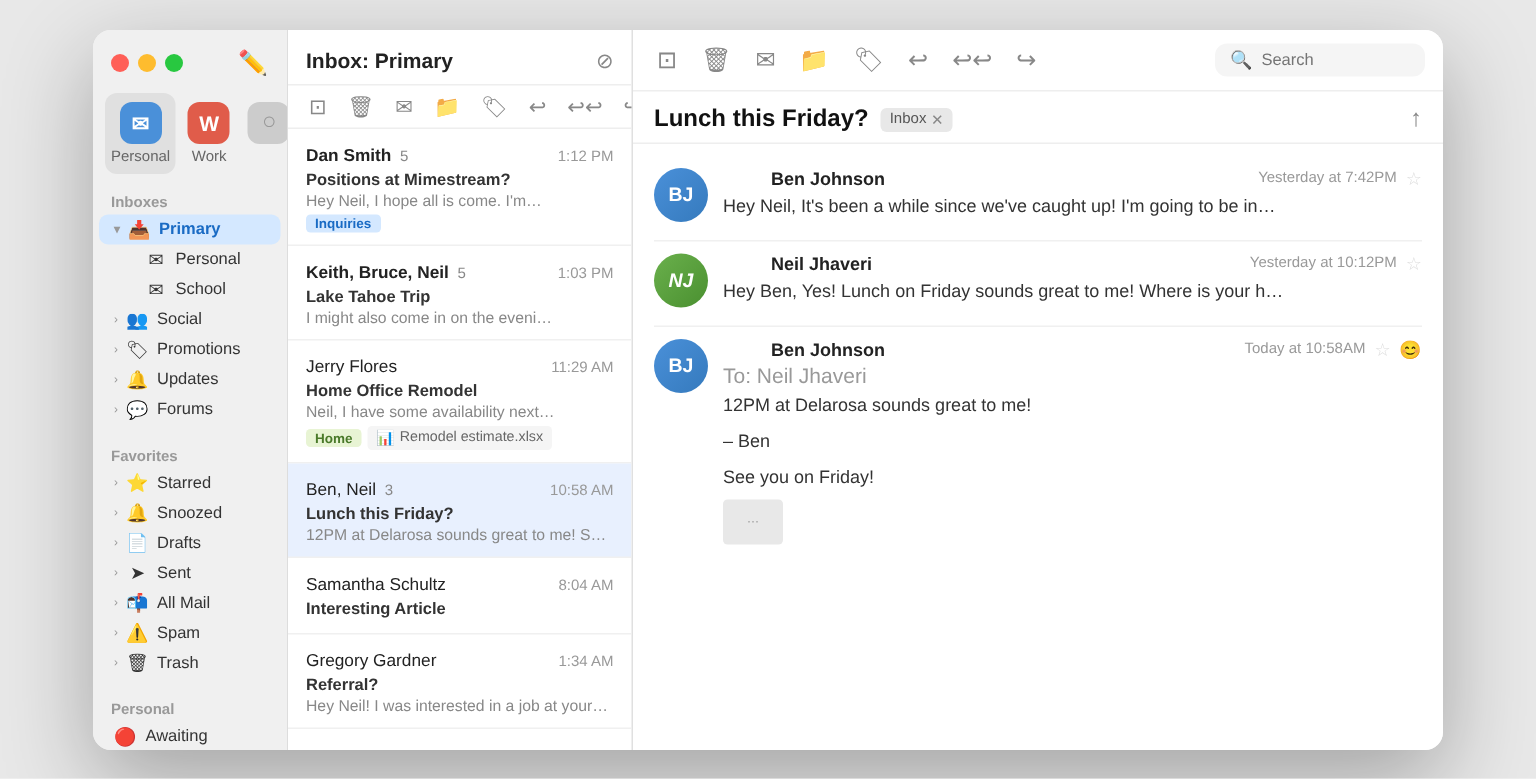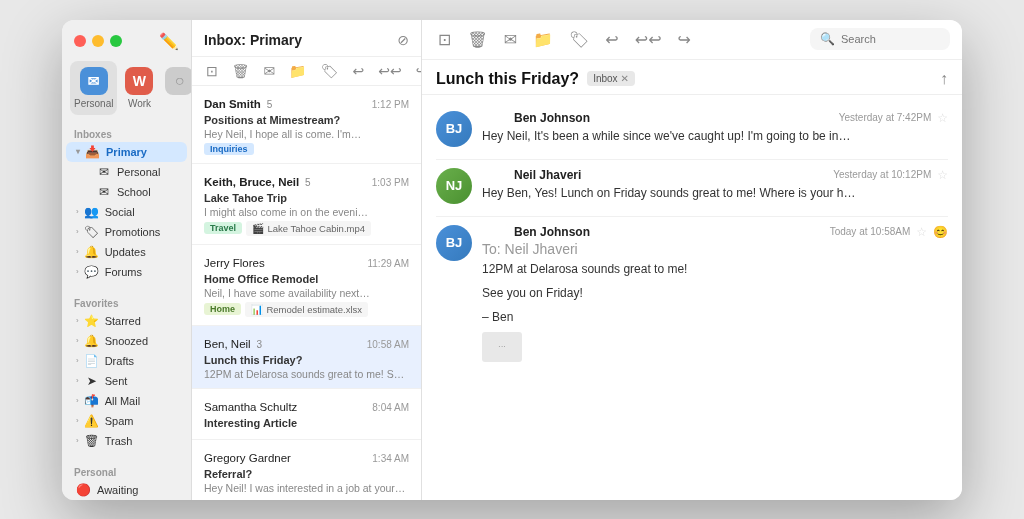--- a/index.html
+++ b/index.html
@@ -287,21 +287,21 @@
       border-radius: 50%;
       display: flex;
       align-items: center;
       justify-content: center;
       font-size: 13px;
       font-weight: 700;
       color: white;
       flex-shrink: 0;
     }
     .avatar-ben { background: linear-gradient(135deg, #4a90d9, #357abd); }
-    .avatar-neil { background: linear-gradient(135deg, #6ab04c, #4a9030); }
+    .avatar-neil { background: linear-gradient(135deg, #6ab04c, #4a9030); font-style: italic; }
     .message-content { flex: 1; }
     .message-header {
       display: flex;
       justify-content: space-between;
       align-items: center;
       margin-bottom: 2px;
     }
     .message-sender { font-size: 12px; font-weight: 700; color: #222; padding-left: 32px; }
     .message-meta { display: flex; align-items: center; gap: 6px; }
     .message-time { font-size: 10px; color: #999; }
@@ -465,24 +465,20 @@
         </div>
       </div>
 
       <div class="email-item unread">
         <div class="email-item-header">
           <span><span class="sender-name">Keith, Bruce, Neil</span><span class="email-count"> 5</span></span>
           <span class="email-time">1:03 PM</span>
         </div>
         <div class="email-subject">Lake Tahoe Trip</div>
         <div class="email-preview">I might also come in on the eveni…</div>
-        <div class="email-tags">
-          <span class="tag tag-travel">Travel</span>
-          <span class="attachment"><span class="attachment-icon">🎬</span> Lake Tahoe Cabin.mp4</span>
-        </div>
       </div>
 
       <div class="email-item">
         <div class="email-item-header">
           <span><span class="sender-name">Jerry Flores</span></span>
           <span class="email-time">11:29 AM</span>
         </div>
         <div class="email-subject">Home Office Remodel</div>
         <div class="email-preview">Neil, I have some availability next…</div>
         <div class="email-tags">
@@ -586,22 +582,22 @@
             <span class="message-sender">Ben Johnson</span>
             <div class="message-meta">
               <span class="message-time">Today at 10:58AM</span>
               <button class="star-btn">☆</button>
               <button class="star-btn">😊</button>
             </div>
           </div>
           <div class="message-to">To: Neil Jhaveri</div>
           <div class="message-body">
             <p>12PM at Delarosa sounds great to me!</p>
+            <p>– Ben</p>
             <p>See you on Friday!</p>
-            <p>– Ben</p>
             <div class="message-image-placeholder">···</div>
           </div>
         </div>
       </div>
 
     </div>
   </div>
 </div>
 
 </body></html>

